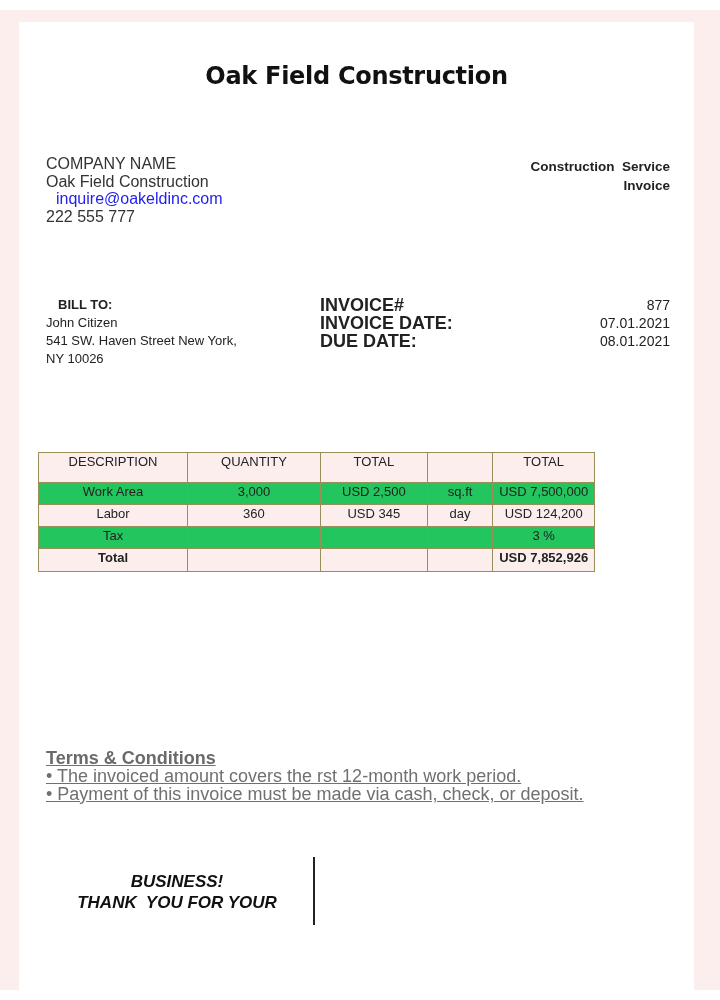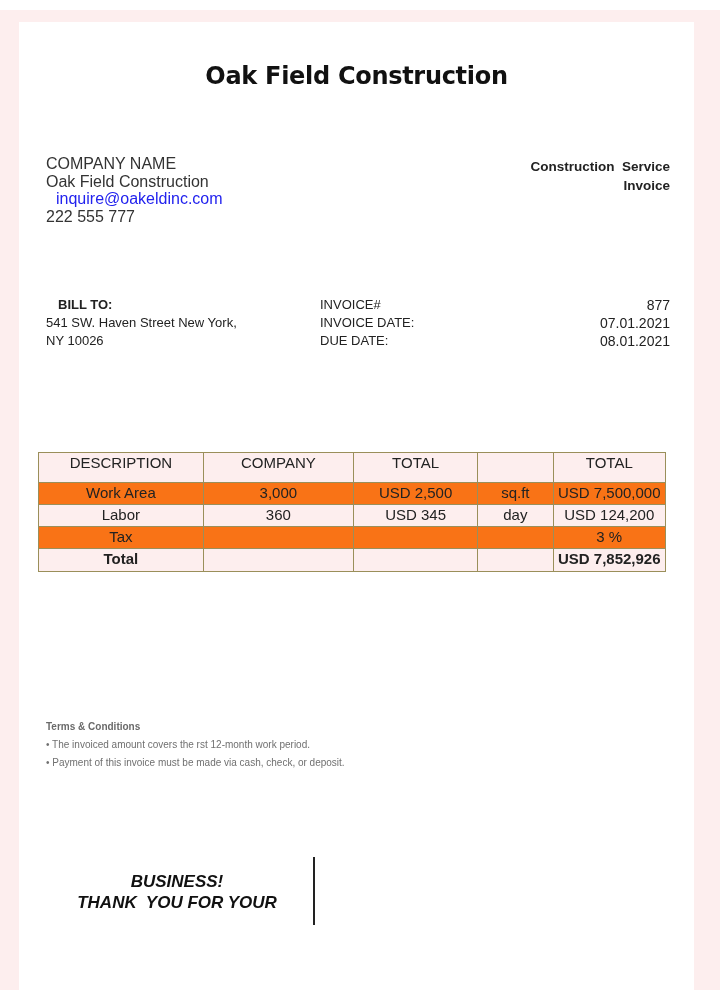--- a/index.html
+++ b/index.html
@@ -21,36 +21,36 @@
     position: absolute; left: 0; top: 40px; width: 100%;
     text-align: center; font-family: "DejaVu Sans", sans-serif;
     font-size: 24px; font-weight: bold; color: #111; letter-spacing: -0.3px;
   }
   .abs { position: absolute; }
   .company { left: 46px; top: 155px; font-size: 16px; line-height: 17.5px; color: #333; }
   .company .email { color: #2222ee; padding-left: 10px; }
   .doc-type { right: 50px; top: 157px; font-size: 13.5px; font-weight: bold; text-align: right; line-height: 19px; color: #222; }
   .billto { left: 46px; top: 296px; font-size: 13px; line-height: 18px; color: #222; }
   .billto .lbl { font-weight: bold; padding-left: 12px; }
-  .invlabels { left: 320px; top: 296px; font-size: 13px; line-height: 18px; font-weight: normal; color: #222; }
+  .invlabels { left: 320px; top: 296px; font-size: 18px; line-height: 18px; font-weight: bold; color: #222; }
   .invvals { right: 50px; top: 296px; font-size: 14px; line-height: 18px; text-align: right; color: #222; }
   table.items {
-    position: absolute; left: 38px; top: 452px; width: 628px;
-    border-collapse: collapse; font-size: 15px; color: #222;
+    position: absolute; left: 38px; top: 452px; width: 557px;
+    border-collapse: collapse; font-size: 13px; color: #222;
   }
   table.items td, table.items th {
     border: 1.5px solid #9a8f5a; text-align: center; vertical-align: top;
     padding: 1px 3px 0 3px; font-weight: normal;
   }
   table.items tr.pink td, table.items tr.pink th { background: #fdeeee; }
-  table.items tr.white td { background: #f97316; }
+  table.items tr.white td { background: #22c55e; }
   table.items tr.hdr th { height: 28px; }
   table.items tr.r td { height: 20px; }
   table.items tr.total td { height: 21px; font-weight: bold; }
-  .terms { left: 46px; top: 718px; font-size: 10px; line-height: 18px; color: #707070; }
+  .terms { left: 46px; top: 749px; font-size: 18px; line-height: 18px; color: #707070; text-decoration: underline; }
   .terms .head { font-weight: bold; color: #6a6a6a; }
   .thanks {
     left: 52px; top: 871px; width: 250px; text-align: center;
     font-size: 17px; font-weight: bold; font-style: italic; line-height: 21px; color: #111;
   }
   .vline { left: 313px; top: 857px; width: 2px; height: 68px; background: #222; }
 </style>
 </head>
 <body>
 
@@ -66,20 +66,21 @@
   <div>222 555 777</div>
 </div>
 
 <div class="abs doc-type">
   <div style="white-space:pre">Construction  Service</div>
   <div>Invoice</div>
 </div>
 
 <div class="abs billto">
   <div class="lbl">BILL TO:</div>
+  <div>John Citizen</div>
   <div>541 SW. Haven Street New York,</div>
   <div>NY 10026</div>
 </div>
 
 <div class="abs invlabels">
   <div>INVOICE#</div>
   <div>INVOICE DATE:</div>
   <div>DUE DATE:</div>
 </div>
 
@@ -93,21 +94,21 @@
   <colgroup>
     <col style="width:167px">
       <col style="width:153px">
       <col style="width:127px">
       <col style="width:77px">
       <col style="width:114px">
   </colgroup>
   <tbody>
       <tr class="hdr pink">
     <th>DESCRIPTION</th>
-    <th>COMPANY</th>
+    <th>QUANTITY</th>
     <th>TOTAL</th>
     <th></th>
     <th>TOTAL</th>
   </tr>
   <tr class="r white">
     <td>Work Area</td>
     <td>3,000</td>
     <td>USD 2,500</td>
     <td>sq.ft</td>
     <td>USD 7,500,000</td>

